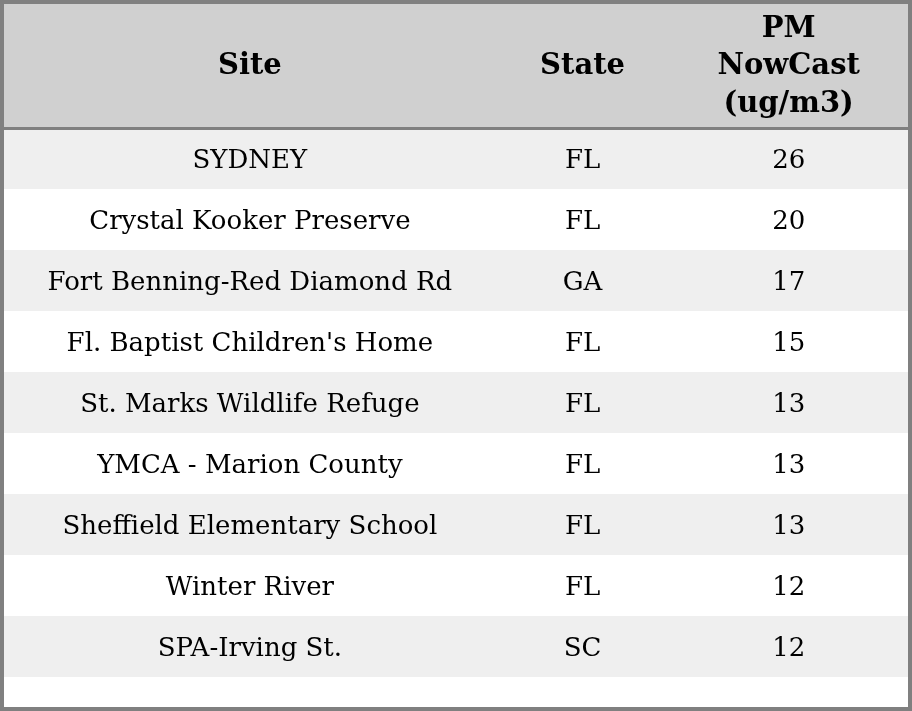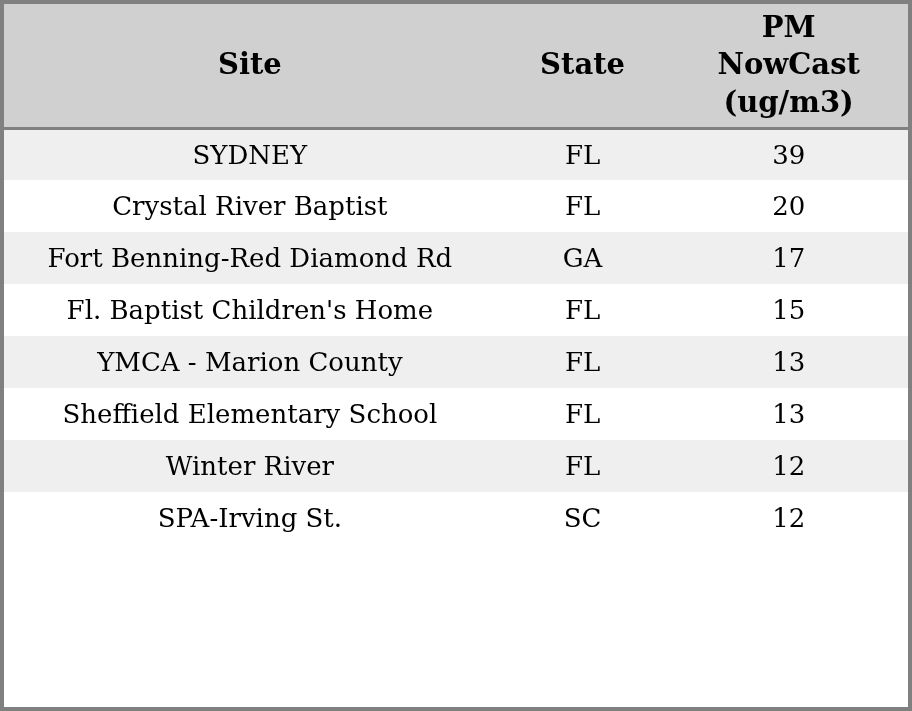--- a/index.html
+++ b/index.html
@@ -34,21 +34,21 @@
     border-bottom: 3px solid #808080;
     font-size: 29px;
     font-weight: bold;
     line-height: 1.3;
     text-align: center;
     vertical-align: middle;
     padding: 0;
     white-space: pre-line;
   }
   tbody tr {
-    height: 52px;
+    height: 61px;
   }
   tbody td {
     font-size: 26px;
     text-align: center;
     vertical-align: middle;
     padding: 0;
     white-space: nowrap;
     overflow: hidden;
   }
   tbody tr:nth-child(odd)  { background: #efefef; }
@@ -70,36 +70,41 @@
         <th>State</th>
         <th>PM
 NowCast
 (ug/m3)</th>
       </tr>
     </thead>
     <tbody>
       <tr>
         <td>SYDNEY</td>
         <td>FL</td>
-        <td>39</td>
+        <td>26</td>
       </tr>
       <tr>
-        <td>Crystal River Baptist</td>
+        <td>Crystal Kooker Preserve</td>
         <td>FL</td>
         <td>20</td>
       </tr>
       <tr>
         <td>Fort Benning-Red Diamond Rd</td>
         <td>GA</td>
         <td>17</td>
       </tr>
       <tr>
         <td>Fl. Baptist Children's Home</td>
         <td>FL</td>
         <td>15</td>
+      </tr>
+      <tr>
+        <td>St. Marks Wildlife Refuge</td>
+        <td>FL</td>
+        <td>13</td>
       </tr>
       <tr>
         <td>YMCA - Marion County</td>
         <td>FL</td>
         <td>13</td>
       </tr>
       <tr>
         <td>Sheffield Elementary School</td>
         <td>FL</td>
         <td>13</td>

